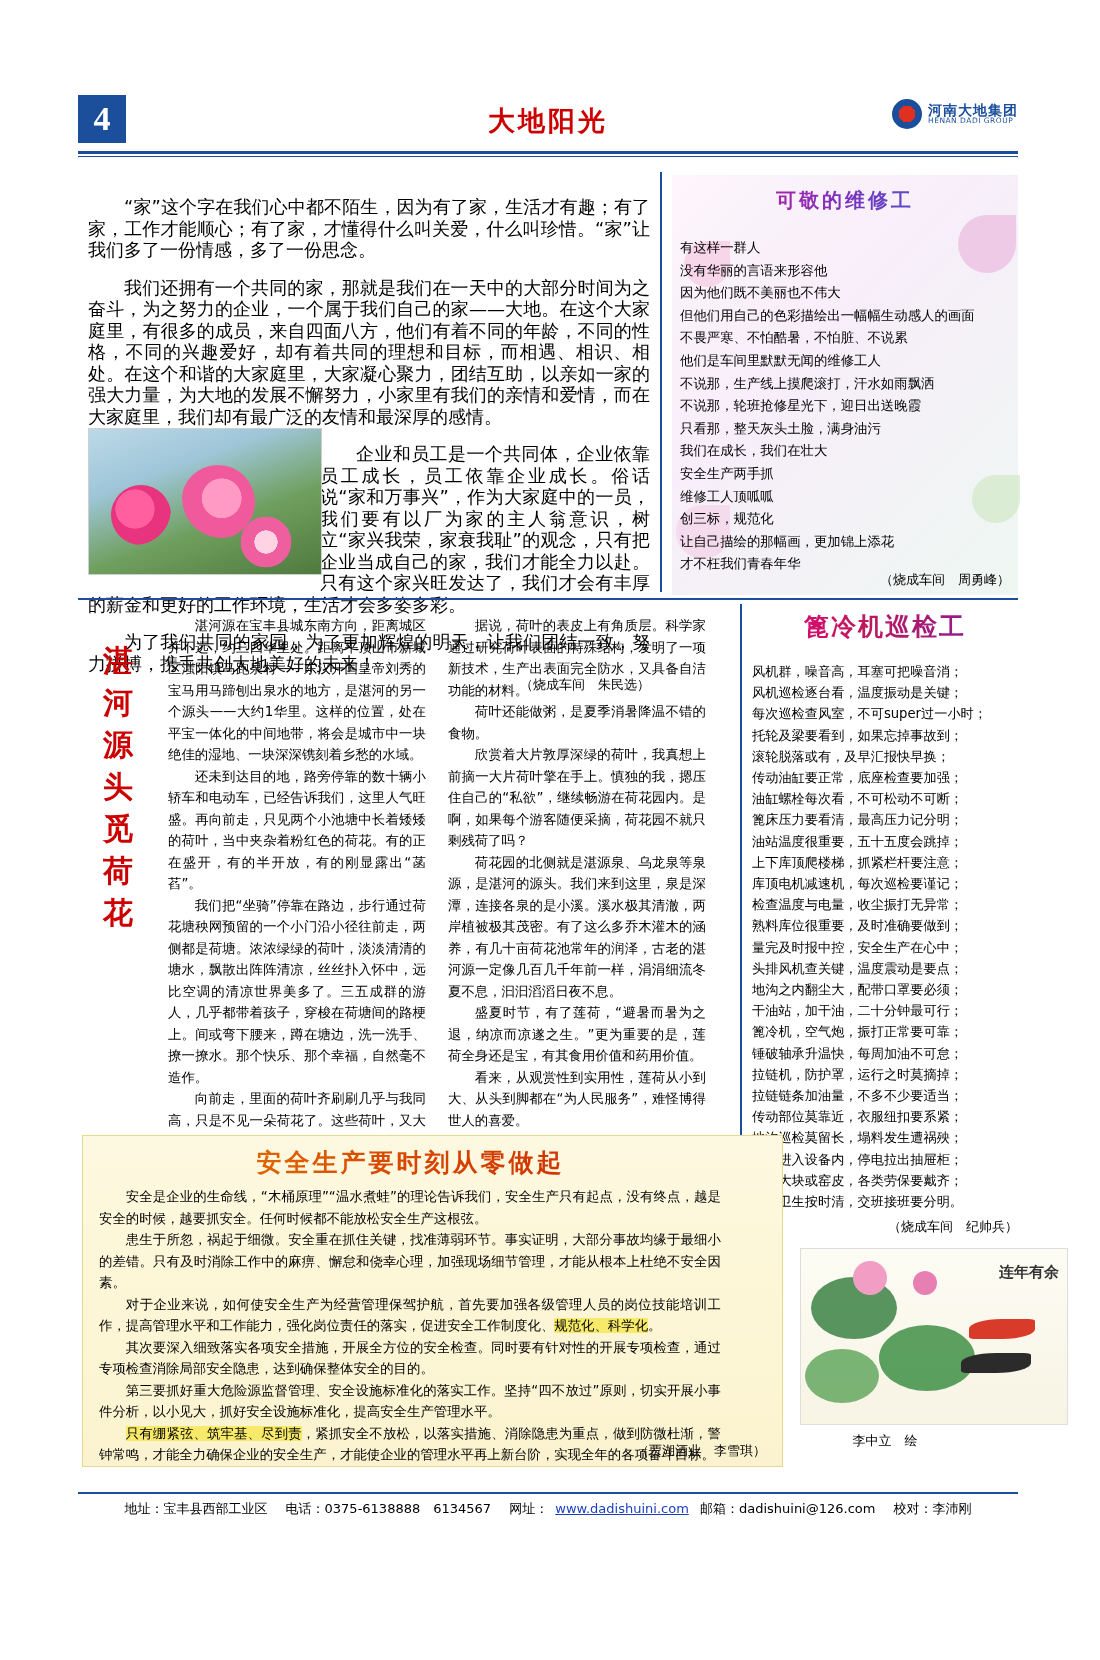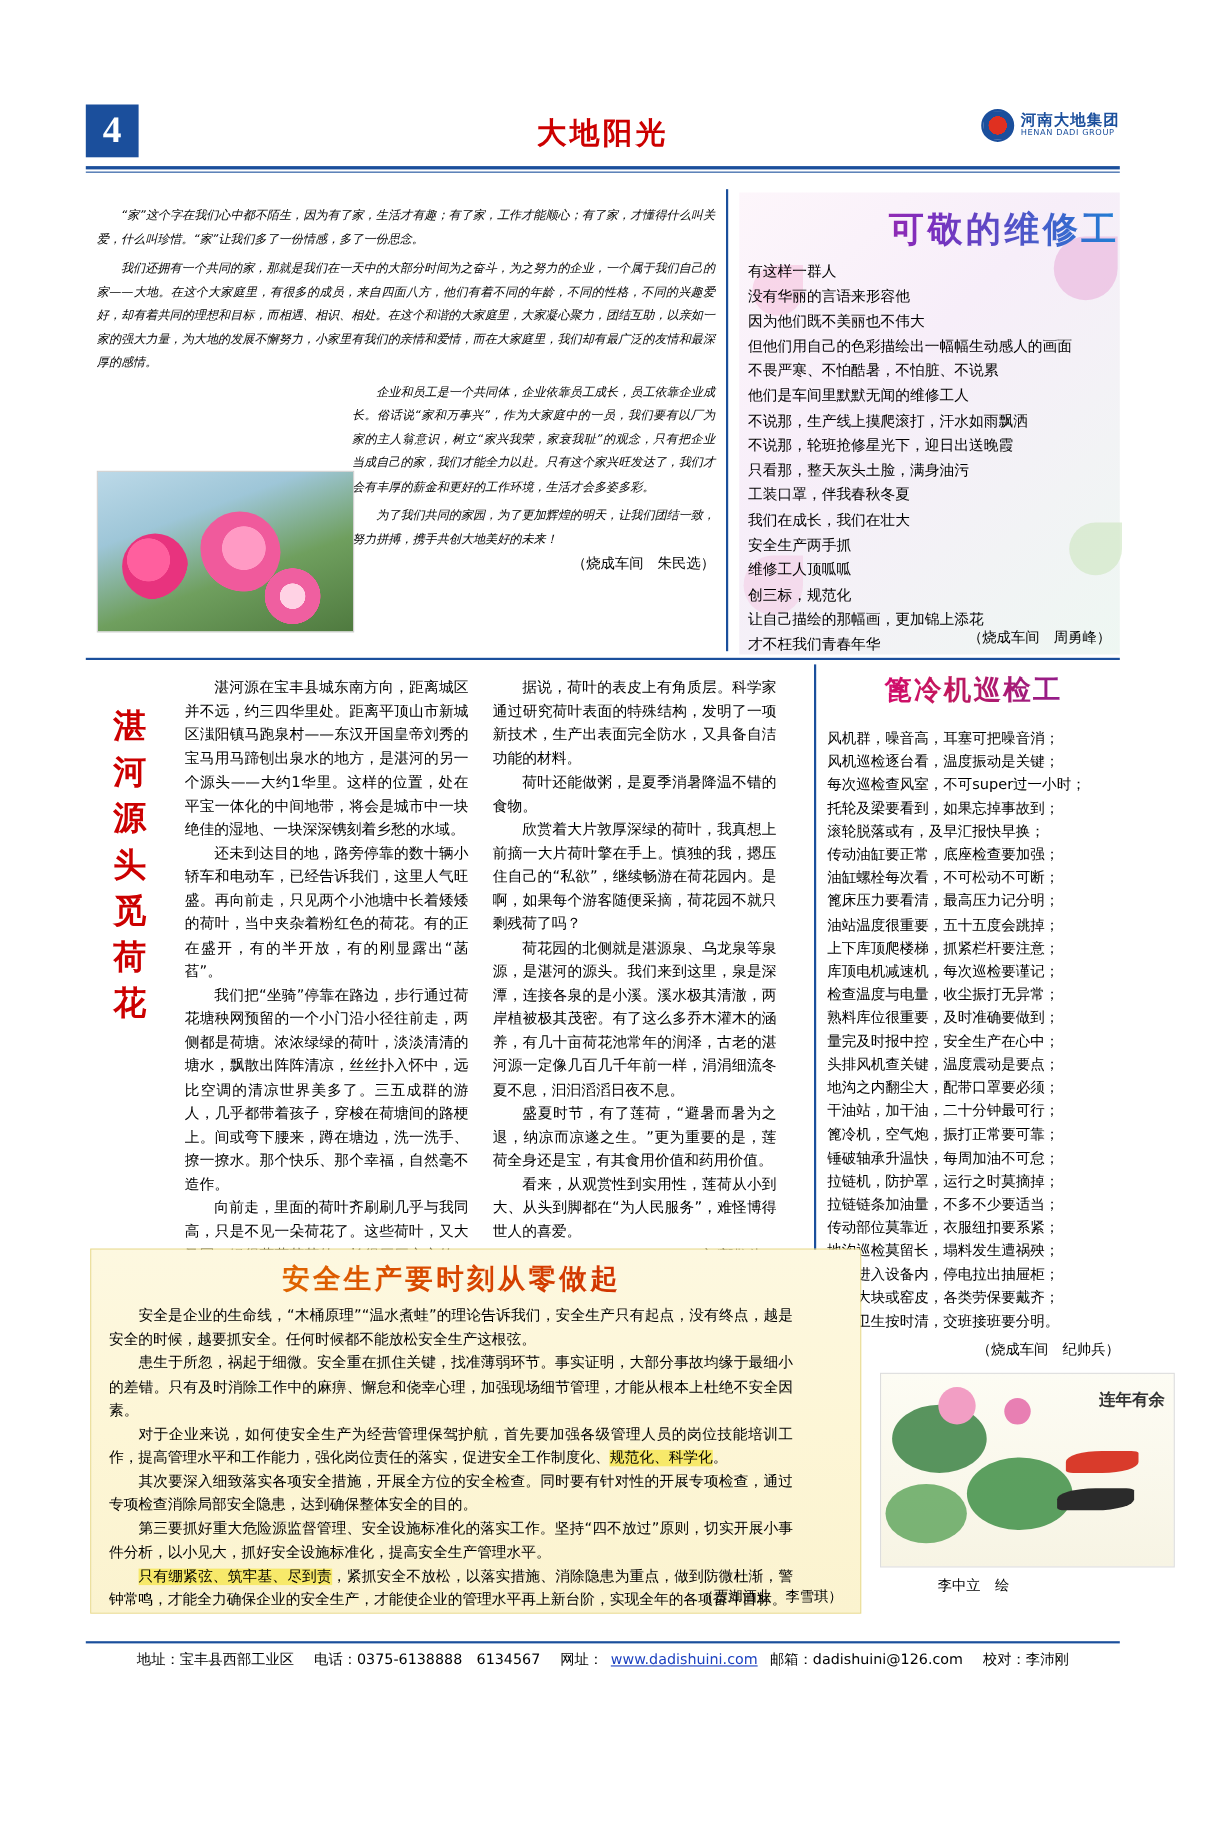--- a/index.html
+++ b/index.html
@@ -23,42 +23,42 @@
   .logo{position:absolute;right:0;top:2px;height:34px;display:flex;align-items:center;gap:6px;}
   .logo-mark{width:30px;height:30px;border-radius:50%;
      background:radial-gradient(circle at 50% 50%,#e03020 0 45%,#1b4f9c 46% 100%);
      border:2px solid #1b4f9c;box-sizing:border-box;}
   .logo-text{line-height:1.05;}
   .logo-cn{font-size:14px;font-weight:bold;color:#1b4f9c;letter-spacing:1px;text-align:center;}
   .logo-en{font-size:7.5px;color:#1b4f9c;letter-spacing:.5px;}
 
   
   .cn{font-family:"DejaVu Sans","Liberation Sans",sans-serif;}
-  p.body{margin:5px 0 2px 0;font-size:11px;line-height:21.5px;text-align:justify;text-indent:2em;font-style:italic;}
+  p.body{margin:16px 0 2px 0;font-size:18px;line-height:21.5px;text-align:justify;text-indent:2em;}
 
   
   .sec1{position:absolute;left:88px;top:180px;width:562px;}
   .sec1 .ttl{font-size:27px;font-weight:bold;color:#cc0000;text-align:center;letter-spacing:3px;margin-bottom:14px;}
   .sec1 .txt{width:562px;}
   .flowerphoto{position:absolute;left:0;top:248px;width:232px;height:145px;
      background:linear-gradient(160deg,#bcd9e8 0%,#9ec6d8 30%,#6f9f5e 62%,#4f7a3f 100%);
      border:1px solid #cfcfcf;overflow:hidden;}
   .flowerphoto:after{content:"";position:absolute;left:22px;top:56px;width:60px;height:60px;border-radius:50%;
      background:radial-gradient(circle at 40% 40%,#ff5f9e 0 38%,#e8337e 39% 70%,rgba(232,51,126,0) 71%);}
   .flowerphoto:before{content:"";position:absolute;left:92px;top:36px;width:74px;height:74px;border-radius:50%;
      background:radial-gradient(circle at 55% 45%,#ff9ac4 0 34%,#f05a9c 35% 68%,rgba(240,90,156,0) 69%);}
   .fl2{position:absolute;left:150px;top:86px;width:54px;height:54px;border-radius:50%;
      background:radial-gradient(circle at 50% 50%,#ffd2e4 0 30%,#ef5fa0 31% 66%,rgba(239,95,160,0) 67%);}
   .wrapcol{float:left;width:232px;height:150px;}
 
   .sig{font-size:13px;text-align:right;}
   .sec2{position:absolute;left:672px;top:175px;width:346px;height:420px;
     background:linear-gradient(135deg,#fdf6fb 0%,#f7eef9 40%,#eef7f2 100%);}
-  .sec2 .ttl{position:absolute;left:0;top:12px;width:346px;text-align:right;
-     font-size:32px;font-weight:bold;letter-spacing:3px;
+  .sec2 .ttl{position:absolute;left:0;top:12px;width:346px;text-align:center;
+     font-size:20px;font-weight:bold;letter-spacing:3px;
      background:linear-gradient(90deg,#e01b8d 0%,#7b2fbe 50%,#1f7fd4 100%);
      -webkit-background-clip:text;background-clip:text;color:transparent;}
   .poem{position:absolute;left:8px;top:62px;width:330px;font-size:13.4px;line-height:22.6px;}
   .poem div{white-space:nowrap;}
   .sec2 .sig{position:absolute;right:8px;bottom:6px;}
   .petal{position:absolute;border-radius:50% 0 50% 50%;opacity:.65;}
 
   
   .rule{position:absolute;background:#1b4f9c;}
   .vtitle{position:absolute;width:56px;font-size:30px;font-weight:bold;color:#cc0000;
@@ -136,21 +136,20 @@
     <div class="poem cn">
       <div>有这样一群人</div>
       <div>没有华丽的言语来形容他</div>
       <div>因为他们既不美丽也不伟大</div>
       <div>但他们用自己的色彩描绘出一幅幅生动感人的画面</div>
       <div>不畏严寒、不怕酷暑，不怕脏、不说累</div>
       <div>他们是车间里默默无闻的维修工人</div>
       <div>不说那，生产线上摸爬滚打，汗水如雨飘洒</div>
       <div>不说那，轮班抢修星光下，迎日出送晚霞</div>
       <div>只看那，整天灰头土脸，满身油污</div>
-      <div>工装口罩，伴我春秋冬夏</div>
       <div>我们在成长，我们在壮大</div>
       <div>安全生产两手抓</div>
       <div>维修工人顶呱呱</div>
       <div>创三标，规范化</div>
       <div>让自己描绘的那幅画，更加锦上添花</div>
       <div>才不枉我们青春年华</div>
     </div>
     <div class="sig cn">（烧成车间　周勇峰）</div>
   </div>
 

